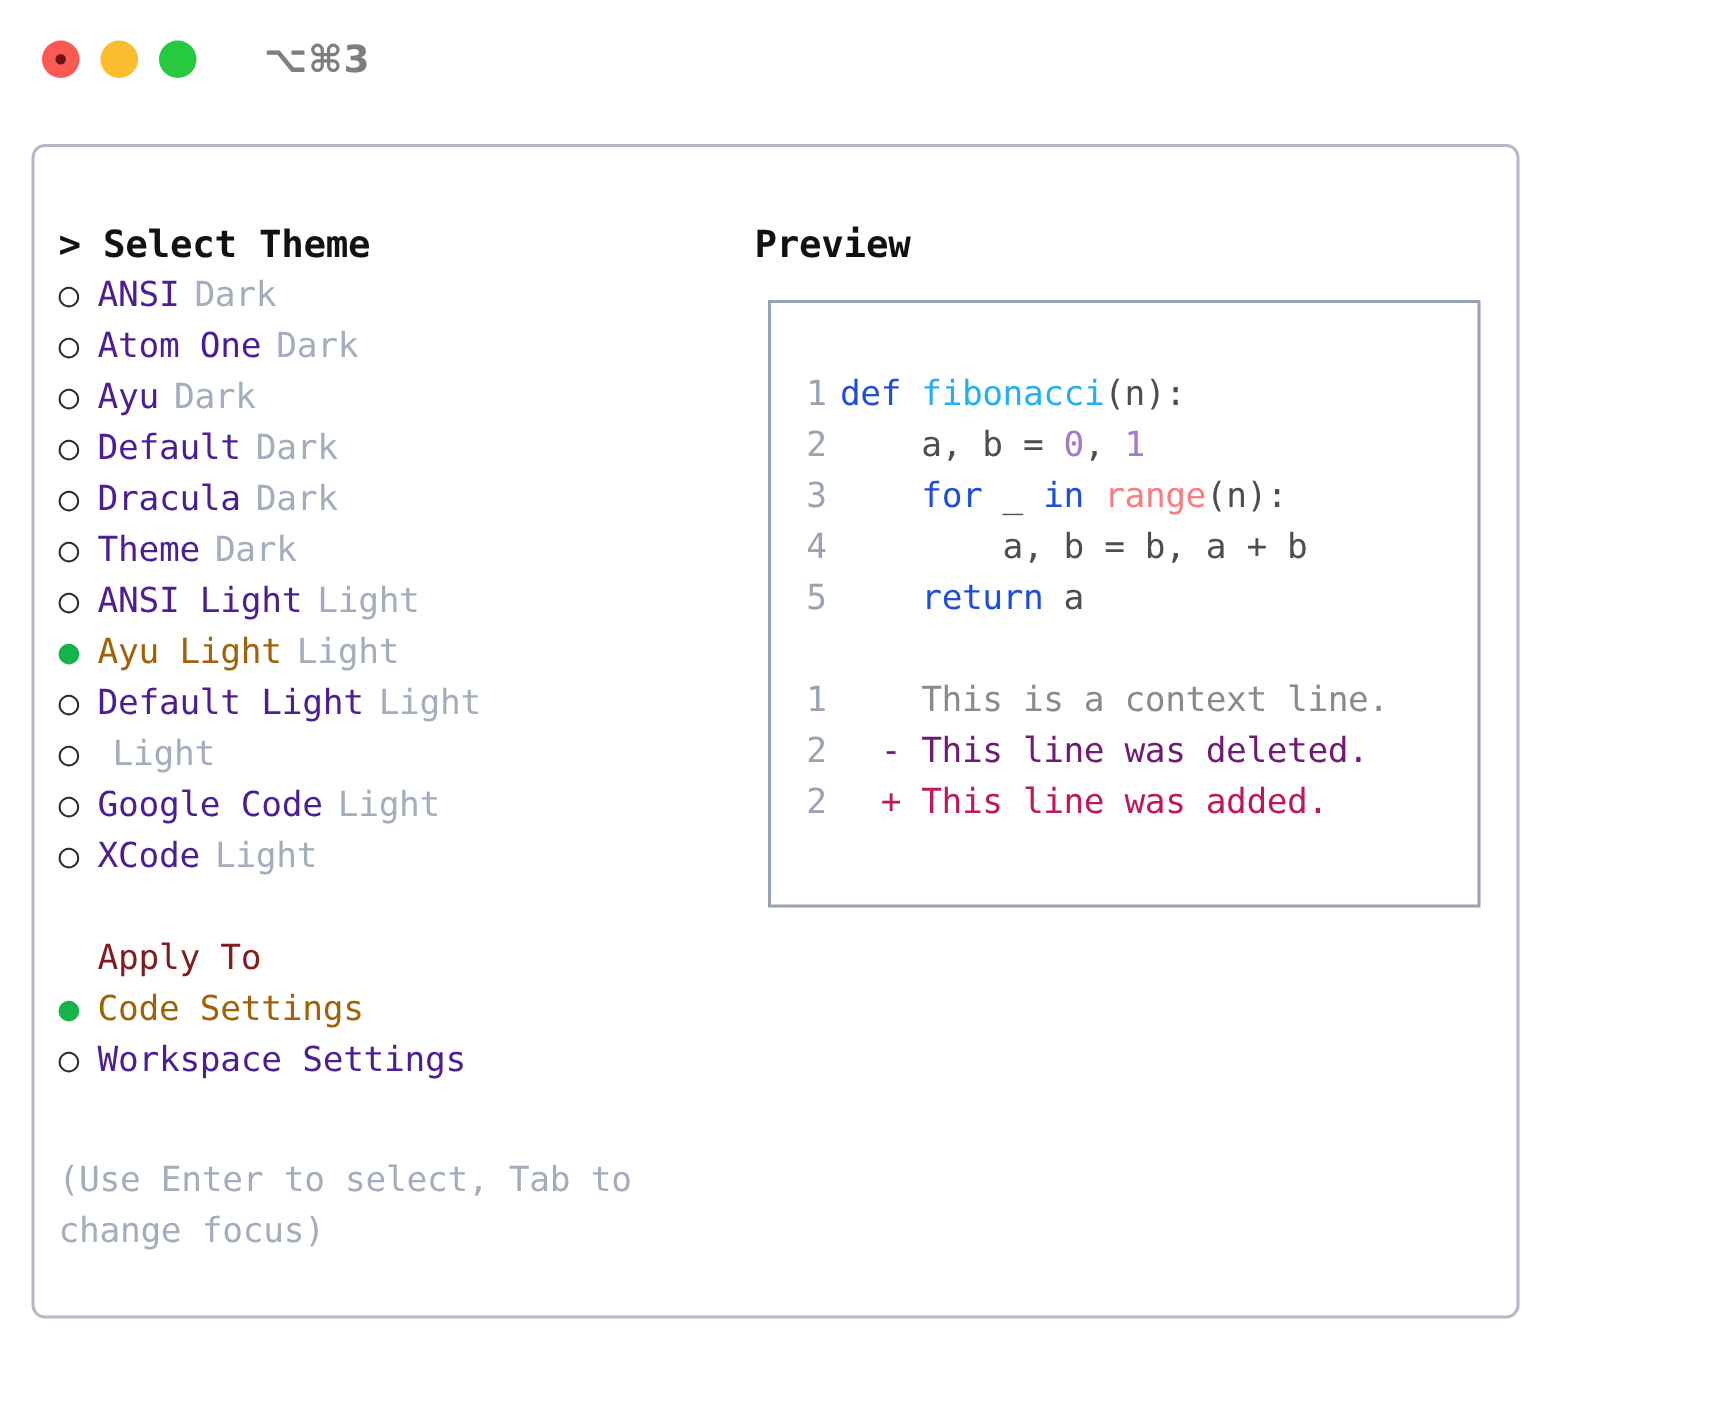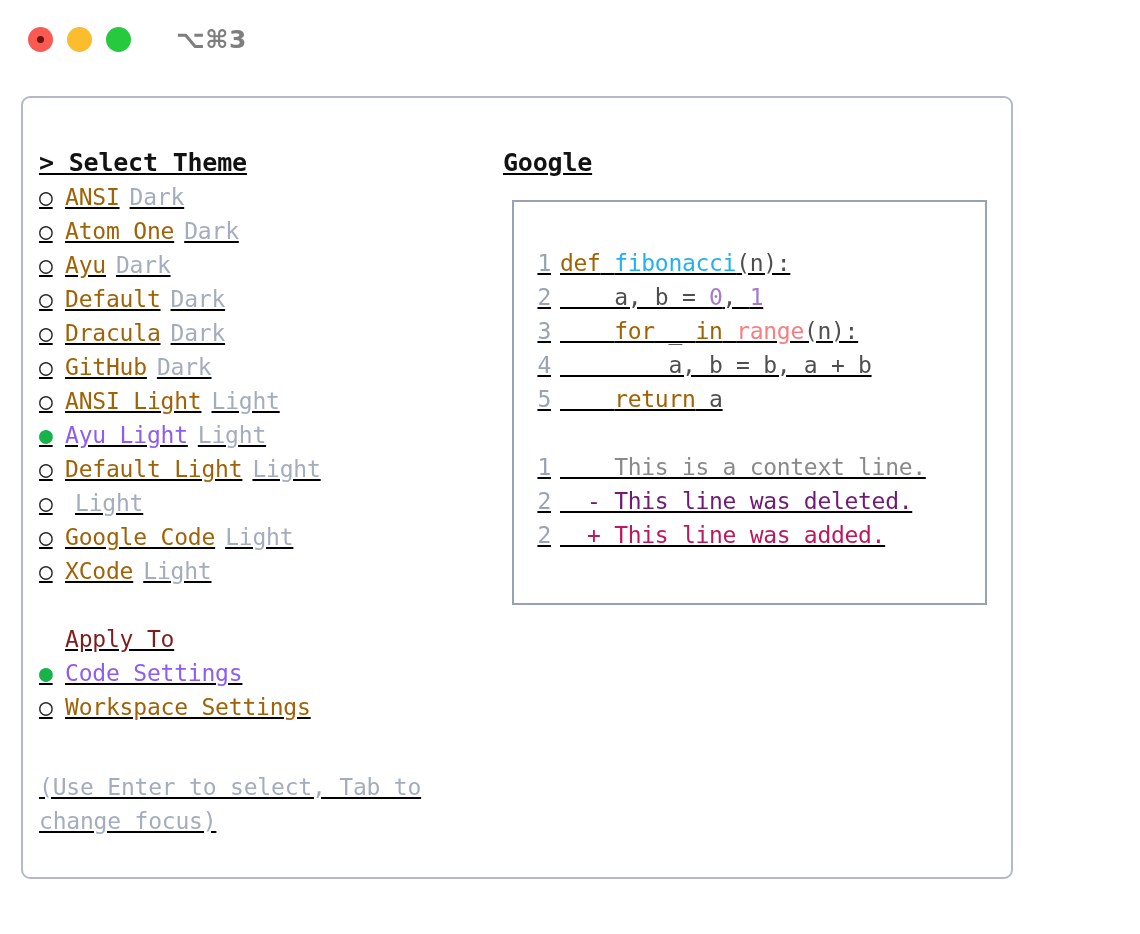--- a/index.html
+++ b/index.html
@@ -82,21 +82,20 @@
     border-radius: 9px;
     box-sizing: border-box;
     background: #ffffff;
   }
 
   .panel-inner {
     position: absolute;
     left: 0; top: 0;
     width: 100%; height: 100%;
     display: flex;
-    text-decoration: underline;
   }
 
   
   .left-col {
     width: 470px;
     padding: 48px 0 0 16px;
     box-sizing: border-box;
   }
 
   .section-title {
@@ -119,22 +118,22 @@
     letter-spacing: -0.2px;
   }
   .marker {
     display: inline-block;
     width: 26px;
     flex: none;
     color: #2b2b2b;
     font-size: 23px;
   }
   .marker.sel { color: #16b34a; }
-  .opt-label { color: #a16207; }
-  .opt-label.sel { color: #8b5cf6; }
+  .opt-label { color: #4c1d95; }
+  .opt-label.sel { color: #a16207; }
   .opt-kind {
     color: #a3adbd;
     margin-left: 10px;
     text-align: right;
   }
 
   .group-gap { height: 34px; }
 
   .plain-head {
     font-size: 23px;
@@ -192,21 +191,21 @@
     text-align: right;
     color: #9aa3b2;
     padding-right: 9px;
     box-sizing: border-box;
   }
   .code-text { color: #4e4e4e; }
 
   .blank-line { height: 34px; }
 
   
-  .tok-kw   { color: #a16207; }
+  .tok-kw   { color: #1d4ed8; }
   .tok-fn   { color: #22b0f2; }
   .tok-num  { color: #a37acc; }
   .tok-bi   { color: #fa7d80; }
   .tok-punct{ color: #4e4e4e; }
 
   .diff-ctx { color: #8a8a8a; }
   .diff-del { color: #701a75; }
   .diff-add { color: #be185d; }
 </style>
 </head>
@@ -229,21 +228,21 @@
       <div class="left-col">
 
         <div class="section-title">&gt; Select Theme</div>
 
         <div class="opt-list" id="theme-list">
             <div class="opt-row"><span class="marker">○</span><span class="opt-label">ANSI</span><span class="opt-kind">Dark</span></div>
             <div class="opt-row"><span class="marker">○</span><span class="opt-label">Atom One</span><span class="opt-kind">Dark</span></div>
             <div class="opt-row"><span class="marker">○</span><span class="opt-label">Ayu</span><span class="opt-kind">Dark</span></div>
             <div class="opt-row"><span class="marker">○</span><span class="opt-label">Default</span><span class="opt-kind">Dark</span></div>
             <div class="opt-row"><span class="marker">○</span><span class="opt-label">Dracula</span><span class="opt-kind">Dark</span></div>
-            <div class="opt-row"><span class="marker">○</span><span class="opt-label">GitHub</span><span class="opt-kind">Dark</span></div>
+            <div class="opt-row"><span class="marker">○</span><span class="opt-label">Theme</span><span class="opt-kind">Dark</span></div>
             <div class="opt-row"><span class="marker">○</span><span class="opt-label">ANSI Light</span><span class="opt-kind">Light</span></div>
             <div class="opt-row"><span class="marker sel">●</span><span class="opt-label sel">Ayu Light</span><span class="opt-kind">Light</span></div>
             <div class="opt-row"><span class="marker">○</span><span class="opt-label">Default Light</span><span class="opt-kind">Light</span></div>
             <div class="opt-row"><span class="marker">○</span><span class="opt-kind">Light</span></div>
             <div class="opt-row"><span class="marker">○</span><span class="opt-label">Google Code</span><span class="opt-kind">Light</span></div>
             <div class="opt-row"><span class="marker">○</span><span class="opt-label">XCode</span><span class="opt-kind">Light</span></div>
           </div>
 
         <div class="group-gap"></div>
 
@@ -251,21 +250,21 @@
 
         <div class="opt-list" id="apply-list">
             <div class="opt-row"><span class="marker sel">●</span><span class="opt-label sel">Code Settings</span></div>
             <div class="opt-row"><span class="marker">○</span><span class="opt-label">Workspace Settings</span></div>
           </div>
 
         <div class="hint">(Use Enter to select, Tab to change focus)</div>
       </div>
 
       <div class="right-col">
-        <div class="preview-title">Google</div>
+        <div class="preview-title">Preview</div>
 
         <div class="preview-box">
           <div id="code-block">
               <div class="code-line"><span class="lineno">1</span><span class="code-text"><span class="tok-kw">def</span><span class="tok-punct"> </span><span class="tok-fn">fibonacci</span><span class="tok-punct">(n):</span></span></div>
               <div class="code-line"><span class="lineno">2</span><span class="code-text"><span class="tok-punct">    a, b = </span><span class="tok-num">0</span><span class="tok-punct">, </span><span class="tok-num">1</span></span></div>
               <div class="code-line"><span class="lineno">3</span><span class="code-text"><span class="tok-punct">    </span><span class="tok-kw">for</span><span class="tok-punct"> _ </span><span class="tok-kw">in</span><span class="tok-punct"> </span><span class="tok-bi">range</span><span class="tok-punct">(n):</span></span></div>
               <div class="code-line"><span class="lineno">4</span><span class="code-text"><span class="tok-punct">        a, b = b, a + b</span></span></div>
               <div class="code-line"><span class="lineno">5</span><span class="code-text"><span class="tok-punct">    </span><span class="tok-kw">return</span><span class="tok-punct"> a</span></span></div>
             </div>
           <div class="blank-line"></div>

